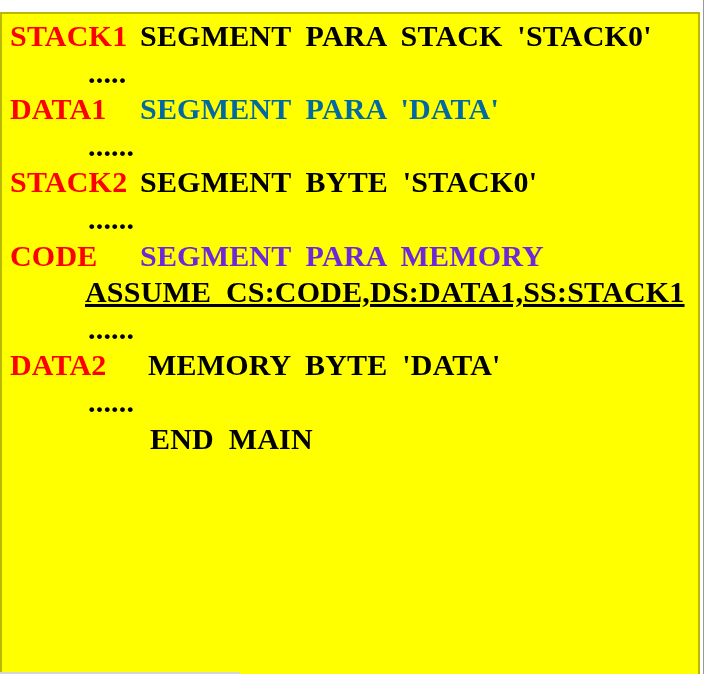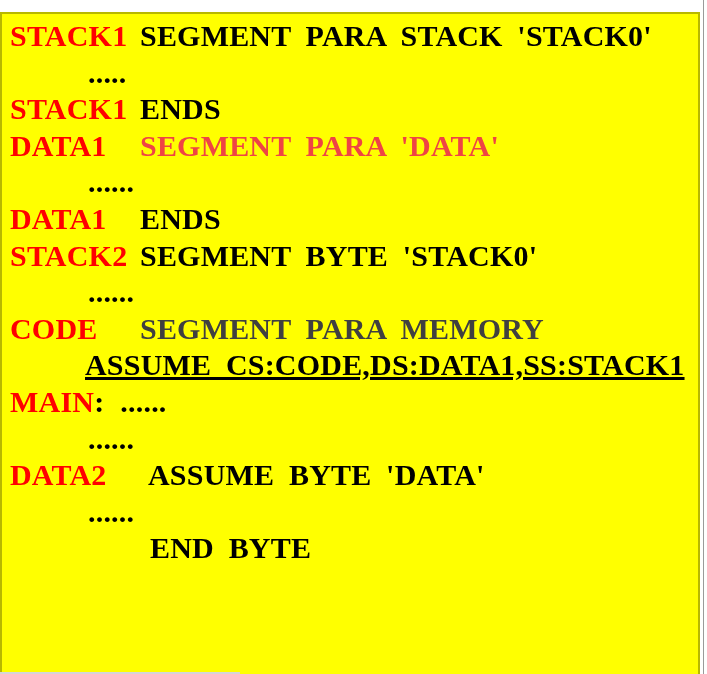--- a/index.html
+++ b/index.html
@@ -56,29 +56,26 @@
     background: var(--bottom-shadow, #d6d6d6);
   }
 </style>
 </head>
 <body style="--page-bg: #ffffff; --panel-bg: #ffff00; --panel-border: #b8b800; --edge-line: #9a9a9a; --bottom-shadow: #d6d6d6;">
 
 <div class="code-panel">
   <div class="listing">
       <div class="line"><span class="seg" style="color: rgb(255, 0, 0); display: inline-block; min-width: 130px;">STACK1</span><span class="seg" style="color: rgb(0, 0, 0);">SEGMENT PARA STACK 'STACK0'</span></div>
       <div class="line" style="padding-left: 78px;"><span class="seg" style="color: rgb(0, 0, 0);">.....</span></div>
-      <div class="line"><span class="seg" style="color: rgb(255, 0, 0); display: inline-block; min-width: 130px;">STACK1</span><span class="seg" style="color: rgb(0, 0, 0);">ENDS</span></div>
-      <div class="line"><span class="seg" style="color: rgb(255, 0, 0); display: inline-block; min-width: 130px;">DATA1</span><span class="seg" style="color: #ef4444; margin-top: 8px;">SEGMENT PARA 'DATA'</span></div>
+      <div class="line"><span class="seg" style="color: rgb(255, 0, 0); display: inline-block; min-width: 130px;">DATA1</span><span class="seg" style="color: #0369a1; margin-top: 8px;">SEGMENT PARA 'DATA'</span></div>
       <div class="line" style="padding-left: 78px;"><span class="seg" style="color: rgb(0, 0, 0);">......</span></div>
-      <div class="line"><span class="seg" style="color: rgb(255, 0, 0); display: inline-block; min-width: 130px;">DATA1</span><span class="seg" style="color: rgb(0, 0, 0);">ENDS</span></div>
       <div class="line"><span class="seg" style="color: rgb(255, 0, 0); display: inline-block; min-width: 130px;">STACK2</span><span class="seg" style="color: rgb(0, 0, 0);">SEGMENT BYTE 'STACK0'</span></div>
       <div class="line" style="padding-left: 78px;"><span class="seg" style="color: rgb(0, 0, 0);">......</span></div>
-      <div class="line"><span class="seg" style="color: rgb(255, 0, 0); display: inline-block; min-width: 130px;">CODE</span><span class="seg" style="color: #404040;">SEGMENT PARA MEMORY</span></div>
+      <div class="line"><span class="seg" style="color: rgb(255, 0, 0); display: inline-block; min-width: 130px;">CODE</span><span class="seg" style="color: #6d28d9;">SEGMENT PARA MEMORY</span></div>
       <div class="line" style="padding-left: 75px;"><span class="seg" style="color: rgb(0, 0, 0); text-decoration: underline;">ASSUME CS:CODE,DS:DATA1,SS:STACK1</span></div>
-      <div class="line"><span class="seg" style="color: rgb(255, 0, 0);">MAIN</span><span class="seg" style="color: rgb(0, 0, 0);">:</span><span class="seg" style="color: rgb(0, 0, 0); margin-left: 16px;">......</span></div>
       <div class="line" style="padding-left: 78px;"><span class="seg" style="color: rgb(0, 0, 0);">......</span></div>
-      <div class="line"><span class="seg" style="color: rgb(255, 0, 0); display: inline-block; min-width: 138px;">DATA2</span><span class="seg" style="color: rgb(0, 0, 0);">ASSUME BYTE 'DATA'</span></div>
+      <div class="line"><span class="seg" style="color: rgb(255, 0, 0); display: inline-block; min-width: 138px;">DATA2</span><span class="seg" style="color: rgb(0, 0, 0);">MEMORY BYTE 'DATA'</span></div>
       <div class="line" style="padding-left: 78px;"><span class="seg" style="color: rgb(0, 0, 0);">......</span></div>
-      <div class="line" style="padding-left: 140px;"><span class="seg" style="color: rgb(0, 0, 0);">END BYTE</span></div>
+      <div class="line" style="padding-left: 140px;"><span class="seg" style="color: rgb(0, 0, 0);">END MAIN</span></div>
     </div>
 </div>
 <div class="edge-line"></div>
 <div class="bottom-shadow"></div>
 
 </body></html>

